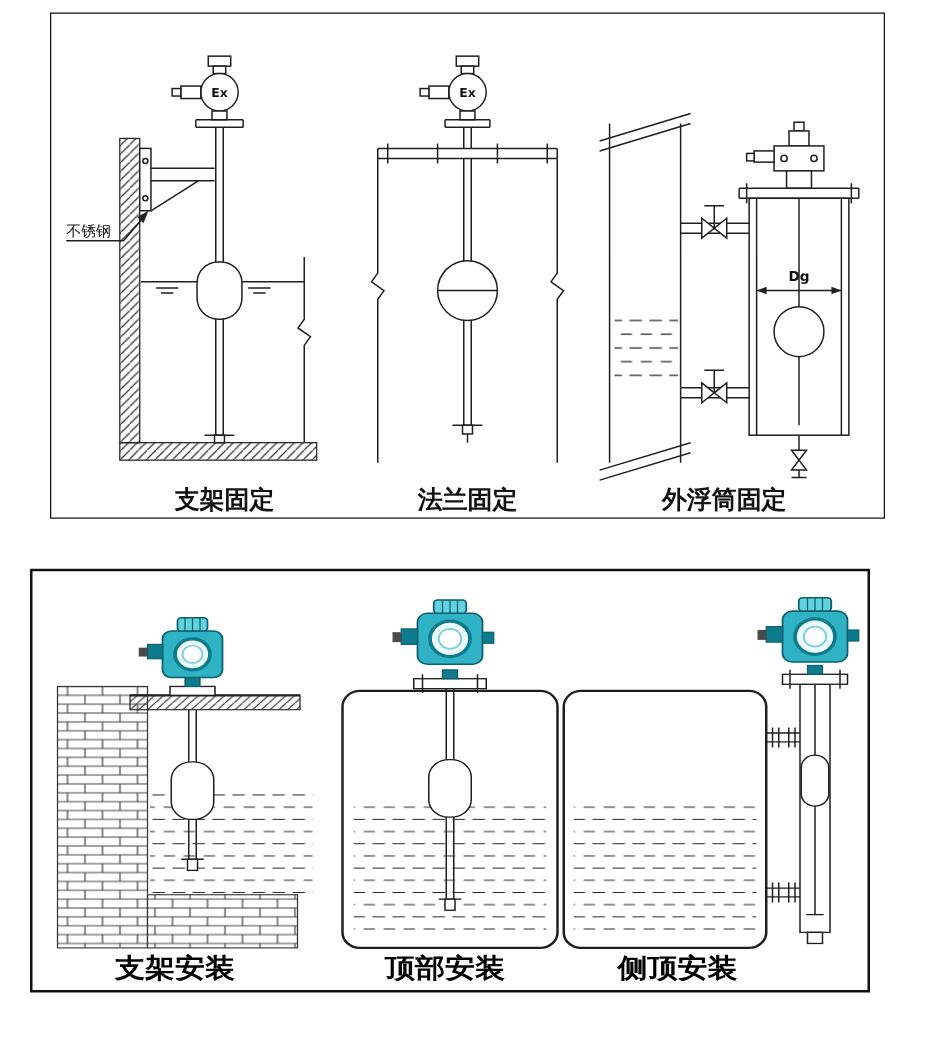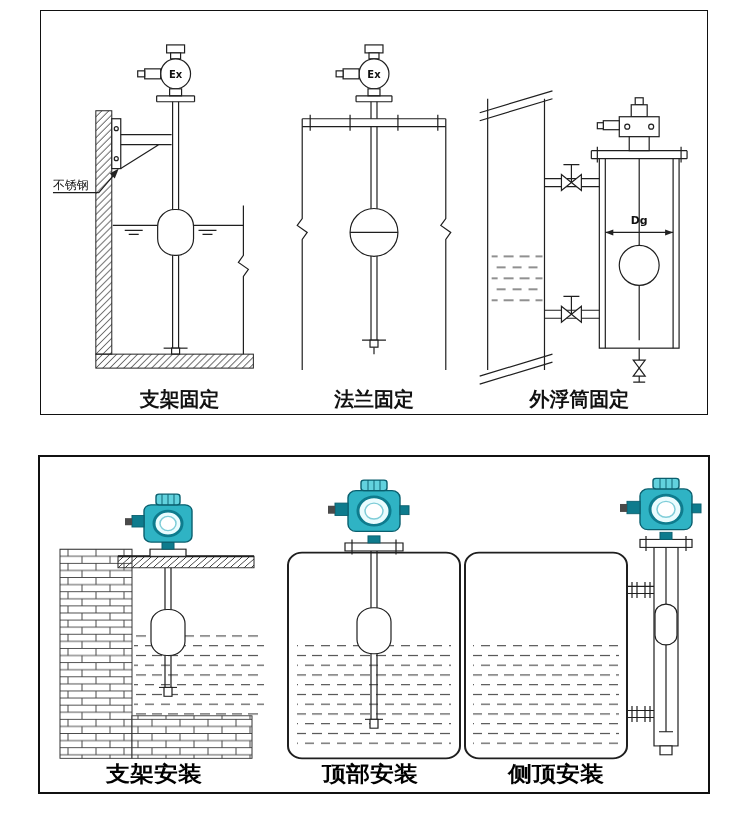--- a/index.html
+++ b/index.html
@@ -1,20 +1,20 @@
 <!DOCTYPE html>
 <html><head>
 <meta charset="utf-8">
 <style>
   html,body{margin:0;padding:0;background:#fff;}
   .page{position:relative;width:750px;height:840px;background:#fff;overflow:hidden;
         font-family:"Liberation Sans",sans-serif;}
   .panel{position:absolute;background:#fff;border:2px solid #111;box-sizing:border-box;}
   .panel-top{left:40px;top:10px;width:668px;height:405px;border-width:1.5px;}
-  .panel-bottom{left:38px;top:455px;width:672px;height:339px;}
+  .panel-bottom{left:24px;top:455px;width:672px;height:339px;}
   .panel svg{display:block;width:100%;height:100%;}
   .ln{stroke:#1f1f1f;stroke-width:1.2;fill:none;}
   .ln2{stroke:#1f1f1f;stroke-width:2;fill:none;}
   .fw{fill:#ffffff;stroke:#1f1f1f;stroke-width:1.2;}
   .lbl{font:600 10px "DejaVu Sans",sans-serif;fill:#111;}
   .lbl-cn{font:400 12px "Liberation Sans",sans-serif;fill:#111;}
   .lbl-dg{font:600 11px "DejaVu Sans",sans-serif;fill:#111;}
   .cap-top{font:600 20px "Liberation Sans",sans-serif;fill:#111;}
   .cap-bottom{font:800 24px "Liberation Sans",sans-serif;fill:#000;}
   .teal-stroke{stroke:#0a5f6e;stroke-width:1.4;}

